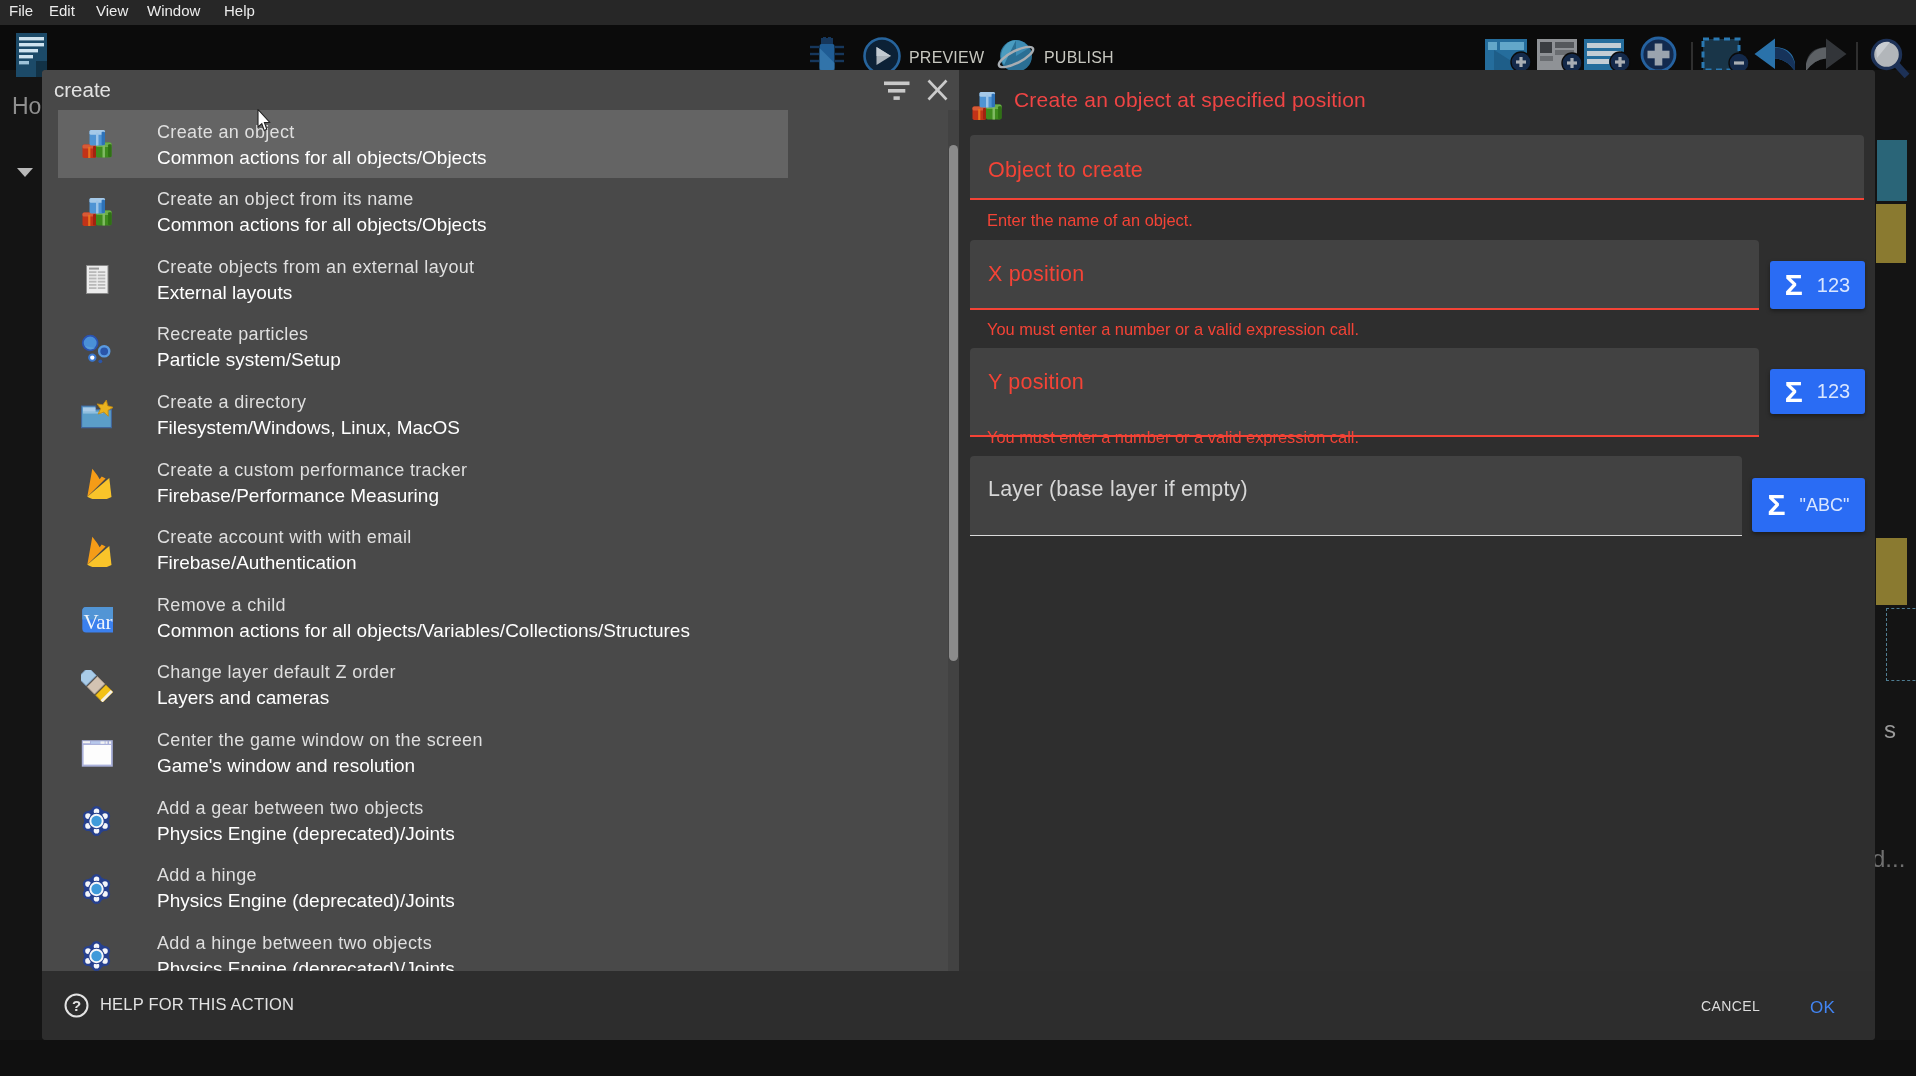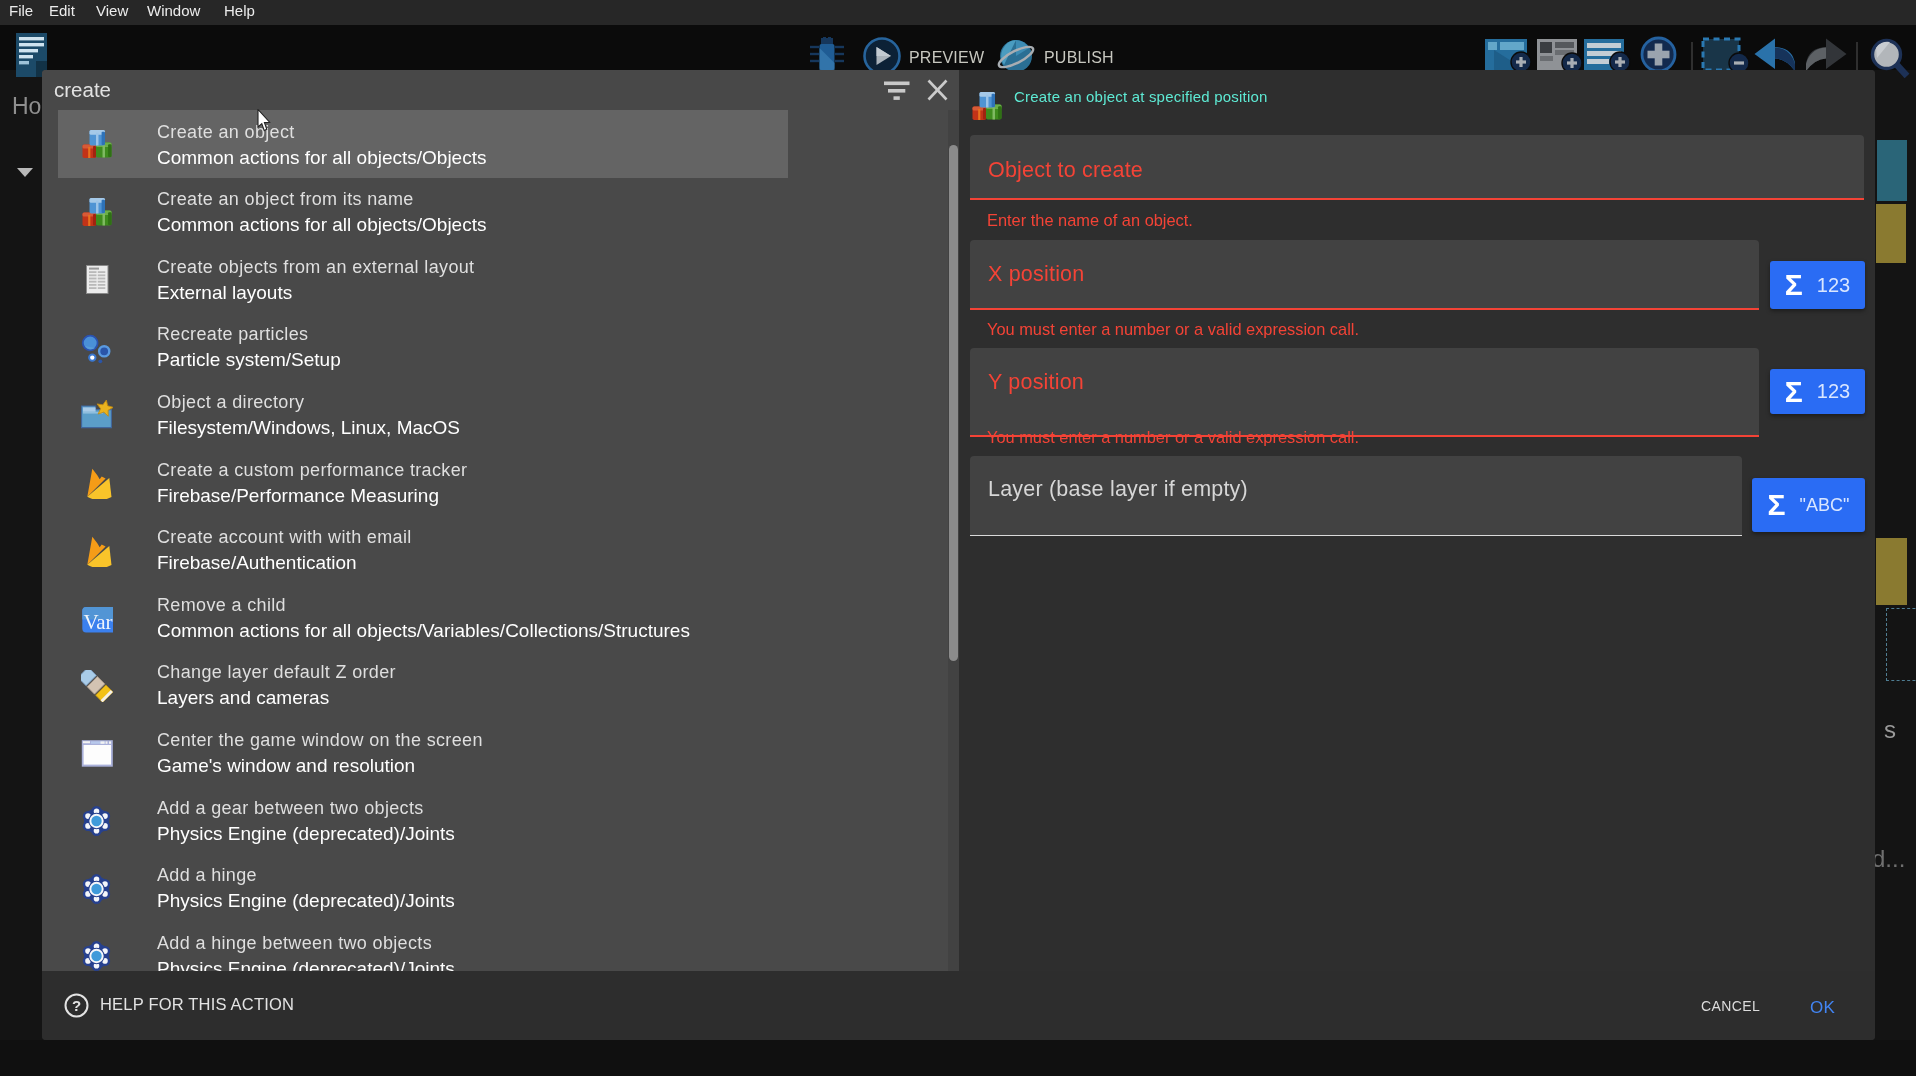--- a/index.html
+++ b/index.html
@@ -18,21 +18,21 @@
   #list { position:absolute; left:0; top:40px; width:917px; height:861px; overflow:hidden; }
   .row { position:absolute; left:16px; width:730px; height:67.6px; background:#494949;padding-left:25px; }
   .row.sel { background:#646464; }
   .row .t { position:absolute; left:99px; top:11.5px; font-size:18px; letter-spacing:0.35px; color:#dfdfdf; white-space:nowrap; }
   .row .s { position:absolute; left:99px; top:36.5px; font-size:19px; color:#ffffff; white-space:nowrap; }
   .row svg.ic { position:absolute; left:23px; top:19px; }
   #scrolltrack { position:absolute; left:906px; top:40px; width:11px; height:861px; background:#424242; }
   #scrollthumb { position:absolute; left:907px; top:75px; width:9px; height:516px;
     background:#8b8b8b; border-radius:5px; }
   #rightpanel { position:absolute; left:917px; top:0; width:916px; height:901px; background:#2e2e2e; }
-  #rp-title { position:absolute; left:55px; top:18px; font-size:15px; letter-spacing:0.2px; color:#5eead4; }
+  #rp-title { position:absolute; left:55px; top:18px; font-size:21px; letter-spacing:0.2px; color:#ef4444; }
   .field { position:absolute; background:#424242; border-radius:4px 4px 0 0; }
   .field .lab { position:absolute; left:18px; font-size:21.5px; letter-spacing:0.2px; color:#f44336; white-space:nowrap; }
   .redline { border-bottom:2.5px solid #f44336; }
   .errtxt { position:absolute; font-size:16.4px; color:#f44336; white-space:nowrap; }
   .sbtn { position:absolute; background:#2a6cf4; border-radius:3px; color:#fff;
     display:flex; align-items:center; justify-content:center;
     box-shadow:0 2px 4px rgba(0,0,0,0.4); }
   .sbtn .sig { font-size:30px; font-weight:bold; line-height:1; }
   .sbtn .lbl { font-size:20px; color:#d9e6ff; margin-left:14px; }
   #footer { position:absolute; left:0; top:901px; width:1833px; height:69px; background:#2d2d2d; }
@@ -236,21 +236,21 @@
         </div>
 <div class="row" style="top:270.4px;">
           <svg class="ic" width="32" height="32" viewBox="0 0 32 32">
             <path d="M0.6 7 L14.6 7 L14.6 10.6 L30.4 10.6 L30.4 28.6 L0.6 28.6 Z" fill="#5b9ec9" stroke="#40679e" stroke-width="1.1"></path>
             <rect x="2" y="8.4" width="12.6" height="4.4" fill="#a9cbe8"></rect>
             <path d="M2 12.8 L22 12.8 L22 14.6 L2 14.6 Z" fill="#8fbede"></path>
             <g transform="rotate(12 23.6 9.4)">
               <path d="M23.6 0.9 L26 6.2 L31.9 6.6 L27.4 10.5 L28.8 16.3 L23.6 13.2 L18.4 16.3 L19.8 10.5 L15.3 6.6 L21.2 6.2 Z" fill="#eab31e" stroke="#c08a12" stroke-width="0.8"></path>
             </g>
           </svg>
-          <div class="t">Object a directory</div>
+          <div class="t">Create a directory</div>
           <div class="s">Filesystem/Windows, Linux, MacOS</div>
         </div>
 <div class="row" style="top:338.0px;">
           <svg class="ic" width="32" height="32" viewBox="0 0 32 32">
             <path d="M11.3 1.8 L6.3 29.7 L24.6 11.6 L20.7 9.5 L18.7 12.2 L16.3 8.2 Z" fill="#f59c17"></path>
             <path d="M6.3 29.8 L28.3 10.9 L30.5 30.1 Q18.2 36.3 6.3 29.8 Z" fill="#f9c42a"></path>
           </svg>
           <div class="t">Create a custom performance tracker</div>
           <div class="s">Firebase/Performance Measuring</div>
         </div>

